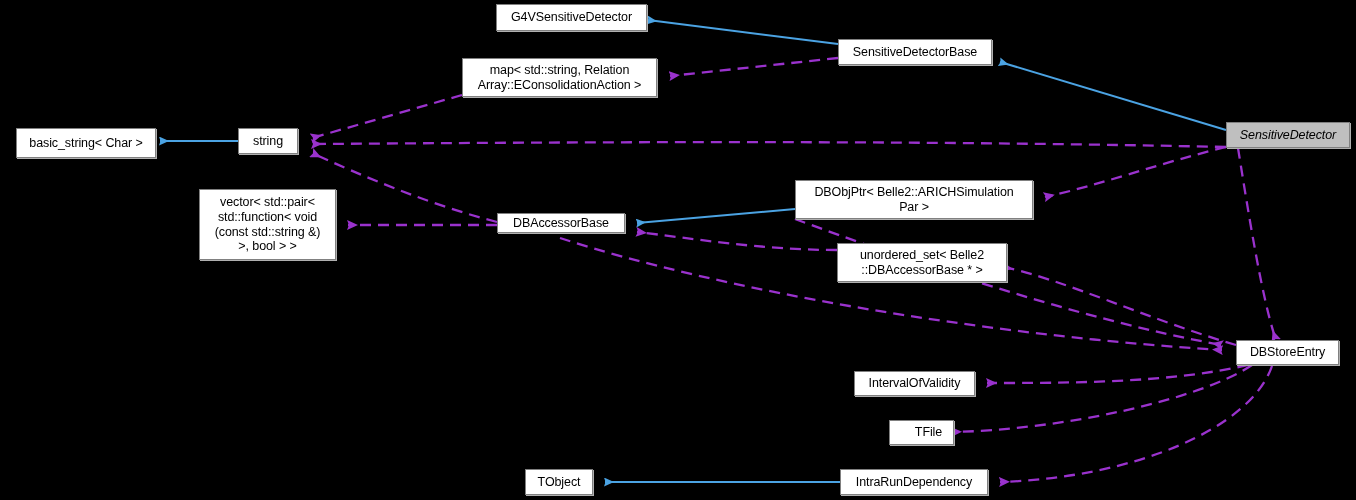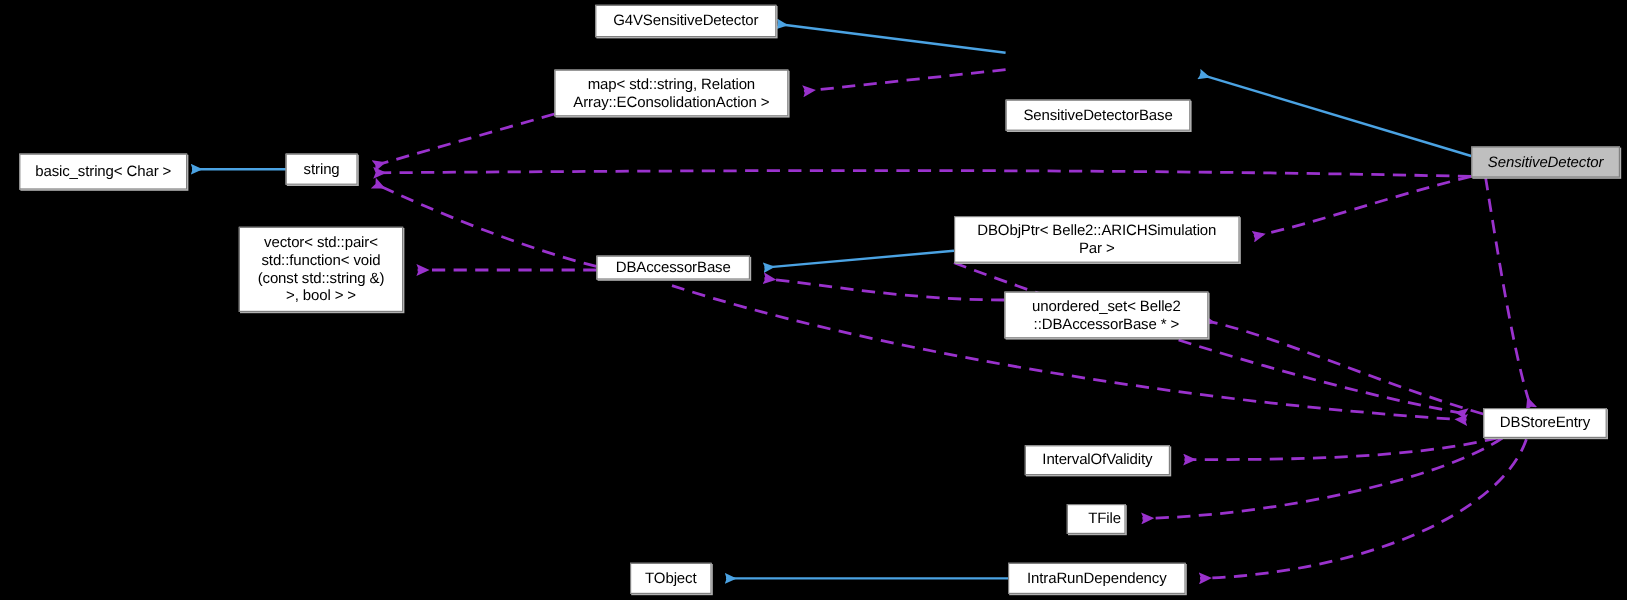--- a/index.html
+++ b/index.html
@@ -80,35 +80,35 @@
       <path d="M795,219 C900,258 1080,320 1222,345"></path>
       <path d="M1238,148 C1248,210 1262,300 1276,340"></path>
       <path d="M1248,365 C1170,383 1070,383 987,383"></path>
       <path d="M1252,365 C1200,400 1060,430 952,432"></path>
       <path d="M1272,366 C1250,430 1130,478 1000,482"></path>
     </g>
   </svg>
 
   <div id="nodes">
       <div class="node" style="left: 484px; top: 4px; width: 151px; height: 27px; margin-left: 12px;">G4VSensitiveDetector</div>
-      <div class="node" style="left: 838px; top: 39px; width: 154px; height: 26px; margin-top: 44px;">SensitiveDetectorBase</div>
+      <div class="node" style="left: 838px; top: 39px; width: 154px; height: 26px;">SensitiveDetectorBase</div>
       <div class="node" style="left: 462px; top: 58px; width: 195px; height: 39px;">map&lt; std::string, Relation
 Array::EConsolidationAction &gt;</div>
       <div class="node" style="left: 16px; top: 128px; width: 140px; height: 30px;">basic_string&lt; Char &gt;</div>
       <div class="node" style="left: 238px; top: 128px; width: 60px; height: 26px;">string</div>
       <div class="node highlight" style="left: 1226px; top: 122px; width: 124px; height: 26px;">SensitiveDetector</div>
       <div class="node" style="left: 795px; top: 180px; width: 238px; height: 39px;">DBObjPtr&lt; Belle2::ARICHSimulation
 Par &gt;</div>
       <div class="node" style="left: 199px; top: 189px; width: 137px; height: 71px;">vector&lt; std::pair&lt;
 std::function&lt; void
 (const std::string &amp;)
 &gt;, bool &gt; &gt;</div>
       <div class="node" style="left: 497px; top: 213px; width: 128px; height: 20px;">DBAccessorBase</div>
       <div class="node" style="left: 837px; top: 243px; width: 170px; height: 39px;">unordered_set&lt; Belle2
 ::DBAccessorBase * &gt;</div>
       <div class="node" style="left: 1236px; top: 340px; width: 103px; height: 25px; text-align: right;">DBStoreEntry</div>
       <div class="node" style="left: 854px; top: 371px; width: 121px; height: 25px;">IntervalOfValidity</div>
-      <div class="node" style="left: 889px; top: 420px; width: 49px; height: 25px; padding-left: 14px;">TFile</div>
+      <div class="node" style="left: 889px; top: 420px; width: 65px; height: 25px; padding-left: 14px;">TFile</div>
       <div class="node" style="left: 525px; top: 469px; width: 68px; height: 26px;">TObject</div>
       <div class="node" style="left: 840px; top: 469px; width: 148px; height: 26px;">IntraRunDependency</div>
     </div>
 
 </div>
 
 </body></html>

